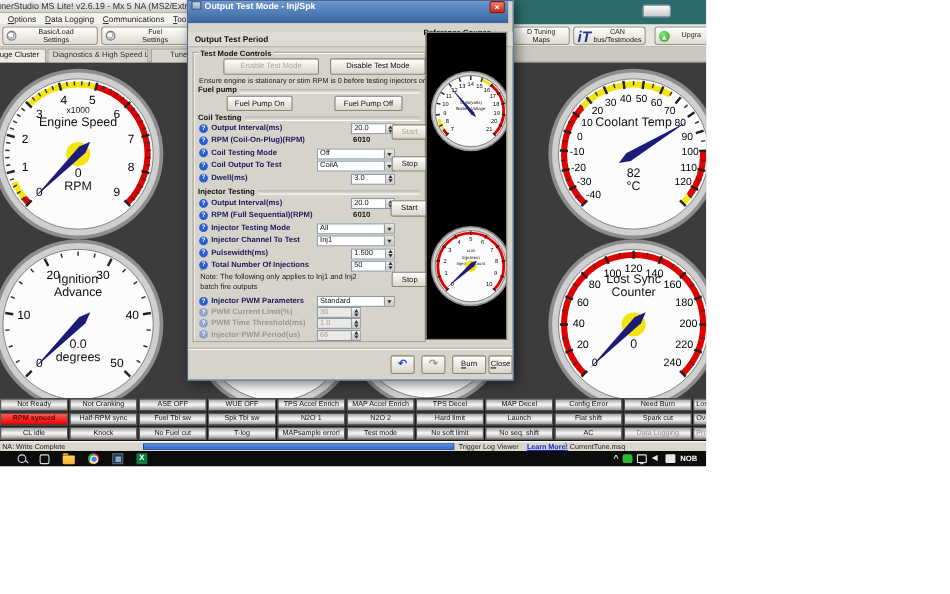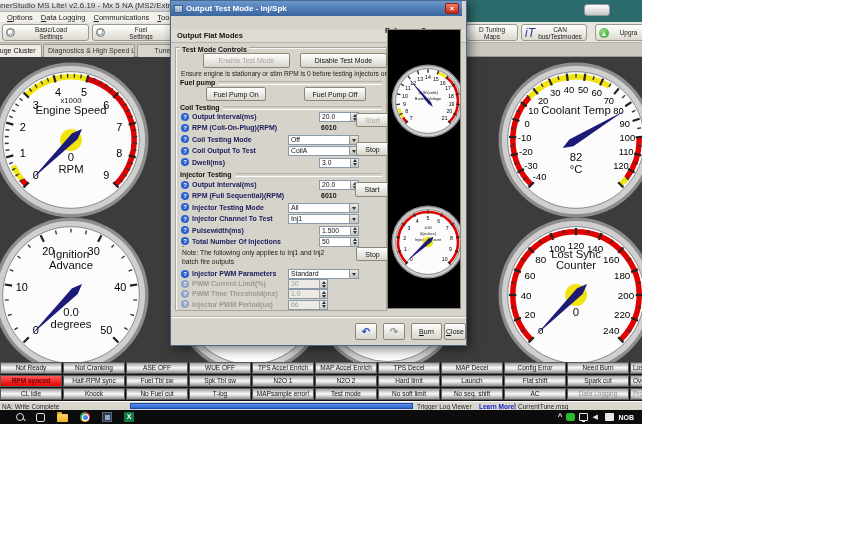--- a/index.html
+++ b/index.html
@@ -11,21 +11,21 @@
 .titlebar{position:absolute;left:0;top:0;width:642px;height:12px;background:linear-gradient(#f4f4f4,#cdcdcd);border-bottom:1px solid #b2b2b2}
 .title-text{position:absolute;left:-8px;top:1px;font-size:8px;color:#333;white-space:nowrap}
 .teal{position:absolute;left:467px;top:0;width:175px;height:22px;background:#2c6b6b;z-index:2}
 .winbtn{position:absolute;left:117px;top:4px;width:26px;height:12px;background:linear-gradient(#fdfdfd,#c8c8c8);border:1px solid #88989f;border-radius:3px}
 .menubar{position:absolute;left:0;top:12px;width:642px;height:10px;background:#f4f2ec;display:flex;align-items:center;padding-left:3px}
 .menu-item{font-size:7.5px;color:#222;padding:0 4px;white-space:nowrap}
 .toolbar{position:absolute;left:0;top:22px;width:642px;height:21px;background:#e8e5de;border-bottom:1px solid #b8b5aa}
 .tbtn{position:absolute;top:2px;height:17px;display:flex;align-items:center;gap:2px;padding:1px 3px;background:linear-gradient(#ffffff,#dcd9cf);border:1px solid #9a978c;border-radius:3px;overflow:hidden}
 .tbtn .lines{flex:1;text-align:center;font-size:6.5px;line-height:7px;color:#222;white-space:nowrap}
 .mini-gauge{width:9px;height:9px;border-radius:50%;border:1px solid #777;background:radial-gradient(circle at 40% 40%,#fff 35%,#9aa 40%,#dde 70%)}
-.it-icon{font-size:12px;font-weight:normal;font-style:italic;color:#223a8c}
+.it-icon{font-size:14px;font-weight:bold;font-style:italic;color:#223a8c}
 .up-icon{width:10px;height:10px;border-radius:50%;background:radial-gradient(circle at 35% 30%,#8fe07a,#2e9e2e);position:relative}
 .up-icon::after{content:"";position:absolute;left:2.5px;top:2px;border:2.5px solid transparent;border-bottom:4px solid #fff}
 .tabs{position:absolute;left:0;top:43px;width:642px;height:14px;background:#cbc8bf;border-bottom:1px solid #9a978c}
 .tab{position:absolute;top:1px;height:13px;font-size:7px;line-height:12px;text-align:center;border:1px solid #9a978c;border-bottom:none;background:#d8d5cc;color:#333;padding:0 4px;white-space:nowrap;overflow:hidden;border-radius:2px 2px 0 0}
 .tab.sel{background:#eeece4;color:#111}
 
 
 .gpanel{position:absolute;left:0;top:57px;width:642px;height:305px;background:#3c3c3c;overflow:hidden}
 .gauge{position:absolute}
 
@@ -67,21 +67,21 @@
 .green{background:#2db82d;border-radius:2px}
 .net{border:1px solid #e8e8e8;border-radius:1px}
 .net::after{content:"";position:absolute;left:2px;bottom:-2px;width:3px;height:1px;background:#e8e8e8}
 .vol{color:#e8e8e8;font-size:7px;line-height:8px}
 .vol::after{content:"◀"}
 .disp{background:#e8e8e8;border-radius:1px}
 .tray-label{color:#fff;font-size:7px;font-weight:bold}
 
 
 .dialog{position:absolute;left:170px;top:0;width:297px;height:346px;background:#d6d3ca;border:1px solid #48688e;box-shadow:3px 3px 10px rgba(0,0,0,.5);z-index:10}
-.dlg-title{position:absolute;left:0;top:0;right:4px;height:15px;background:linear-gradient(#6b97cf,#39659f);display:flex;align-items:center;padding:0 3px}
+.dlg-title{position:absolute;left:0;top:0;right:4px;height:20px;background:linear-gradient(#6b97cf,#39659f);display:flex;padding:0 3px}
 .dlg-ico{width:9px;height:8px;background:linear-gradient(#cfd8e8,#8fa8c8);border:1px solid #40608a;margin-right:3px}
 .dlg-title-text{flex:1;font-size:8px;font-weight:bold;color:#fff;white-space:nowrap;overflow:hidden}
 .dlg-close{width:14px;height:11px;background:linear-gradient(#f0806a,#c62a18);border:1px solid #8f1a0a;border-radius:2px;color:#fff;font-size:8px;line-height:9px;text-align:center;font-weight:bold}
 .dlg-close::after{content:"×"}
 .dlg-menu{position:absolute;top:15px;left:0;right:0;height:13px;background:#f2f0ea;border-bottom:1px solid #cfccc2;display:flex;align-items:center;padding-left:4px}
 .dlg-header{position:absolute;top:28px;left:0;right:0;height:14px;font-size:7.5px;font-weight:bold;line-height:14px;padding-left:6px;border-bottom:1px solid #b5b2a8;background:#dedbd2;color:#111}
 .group{position:absolute;left:4px;top:46px;width:212px;height:264px;border:1px solid #a9a69a;box-shadow:inset 1px 1px 0 rgba(255,255,255,.8)}
 .group-label{position:absolute;top:-2px;left:4px;font-size:7px;font-weight:bold;background:#d6d3ca;padding:0 2px;color:#111}
 .warn{position:absolute;left:5px;top:22px;font-size:6.6px;color:#222;white-space:nowrap}
 .subhdr{position:absolute;left:4px;right:4px;display:flex;align-items:center;font-size:7px;font-weight:bold;color:#111}
@@ -513,21 +513,21 @@
       <span class="tray-label">NOB</span>
     </span>
   </div>
 
   <div class="dialog">
     <div class="dlg-title">
       <span class="dlg-ico"></span>
       <span class="dlg-title-text">Output Test Mode - Inj/Spk</span>
       <span class="dlg-close"></span>
     </div>
-    <div class="dlg-header">Output Flat Modes</div>
+    <div class="dlg-header">Output Test Period</div>
 
     <div class="group">
       <span class="group-label">Test Mode Controls</span>
       <button class="btn dis" style="left:27px;top:5px;width:87px;height:15px">Enable Test Mode</button>
       <button class="btn" style="left:124px;top:5px;width:87px;height:15px">Disable Test Mode</button>
       <div class="warn">Ensure engine is stationary or stim RPM is 0 before testing injectors or coils</div>
 
       <div class="subhdr" style="top:31px">
           <span>Fuel pump</span>
         </div>

